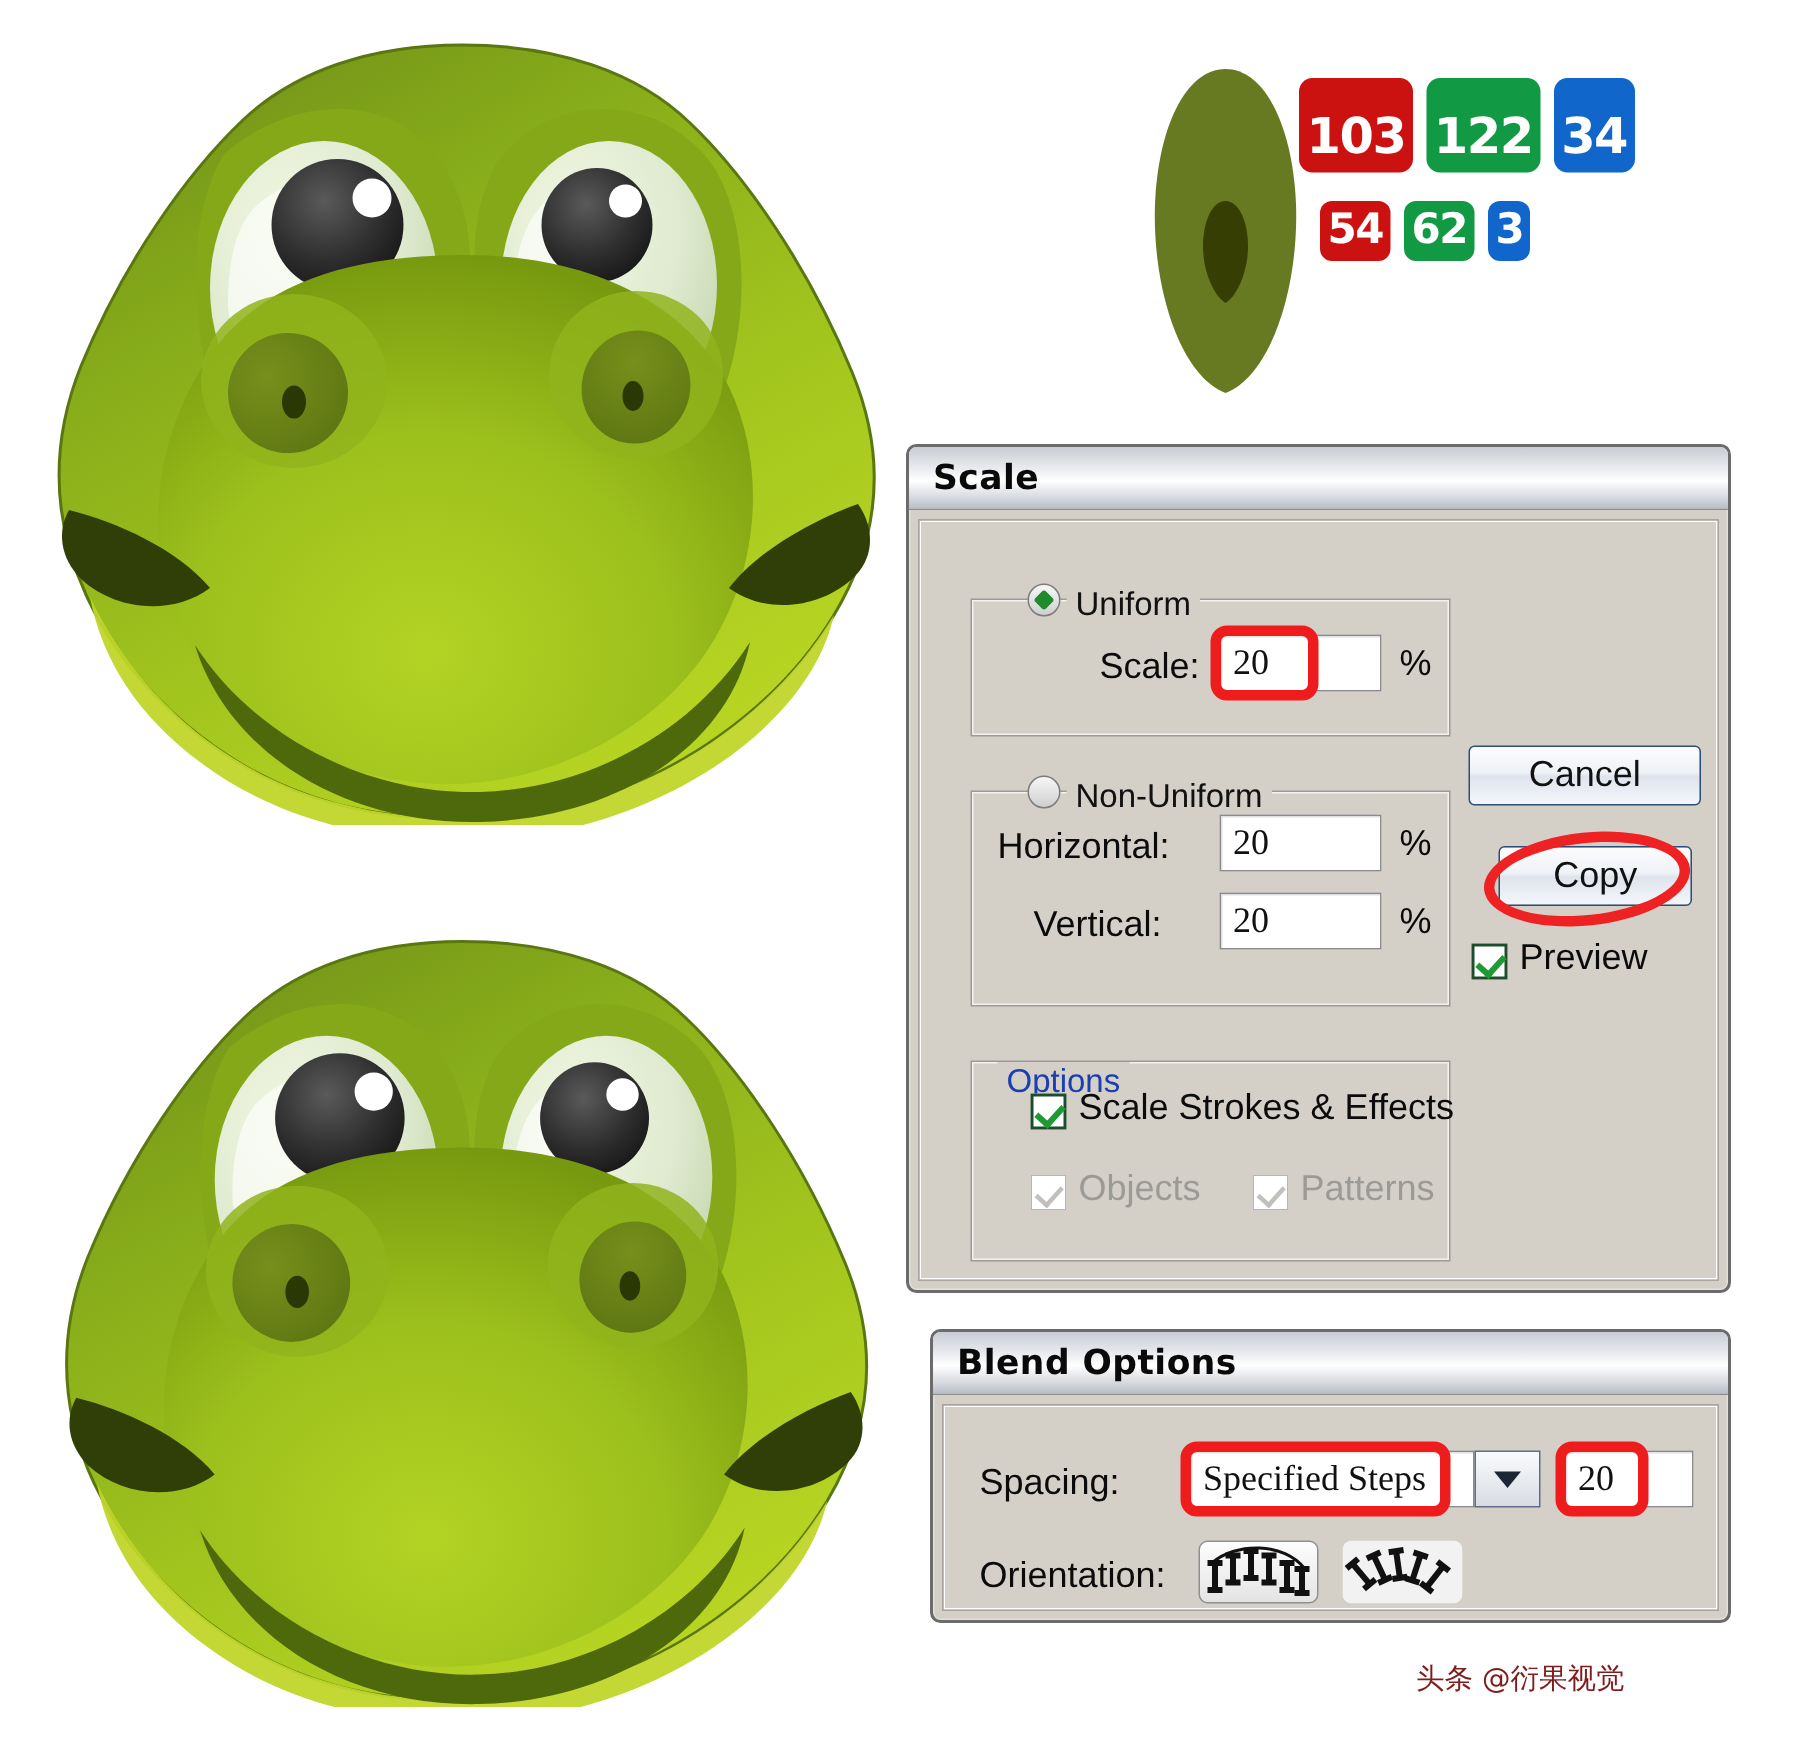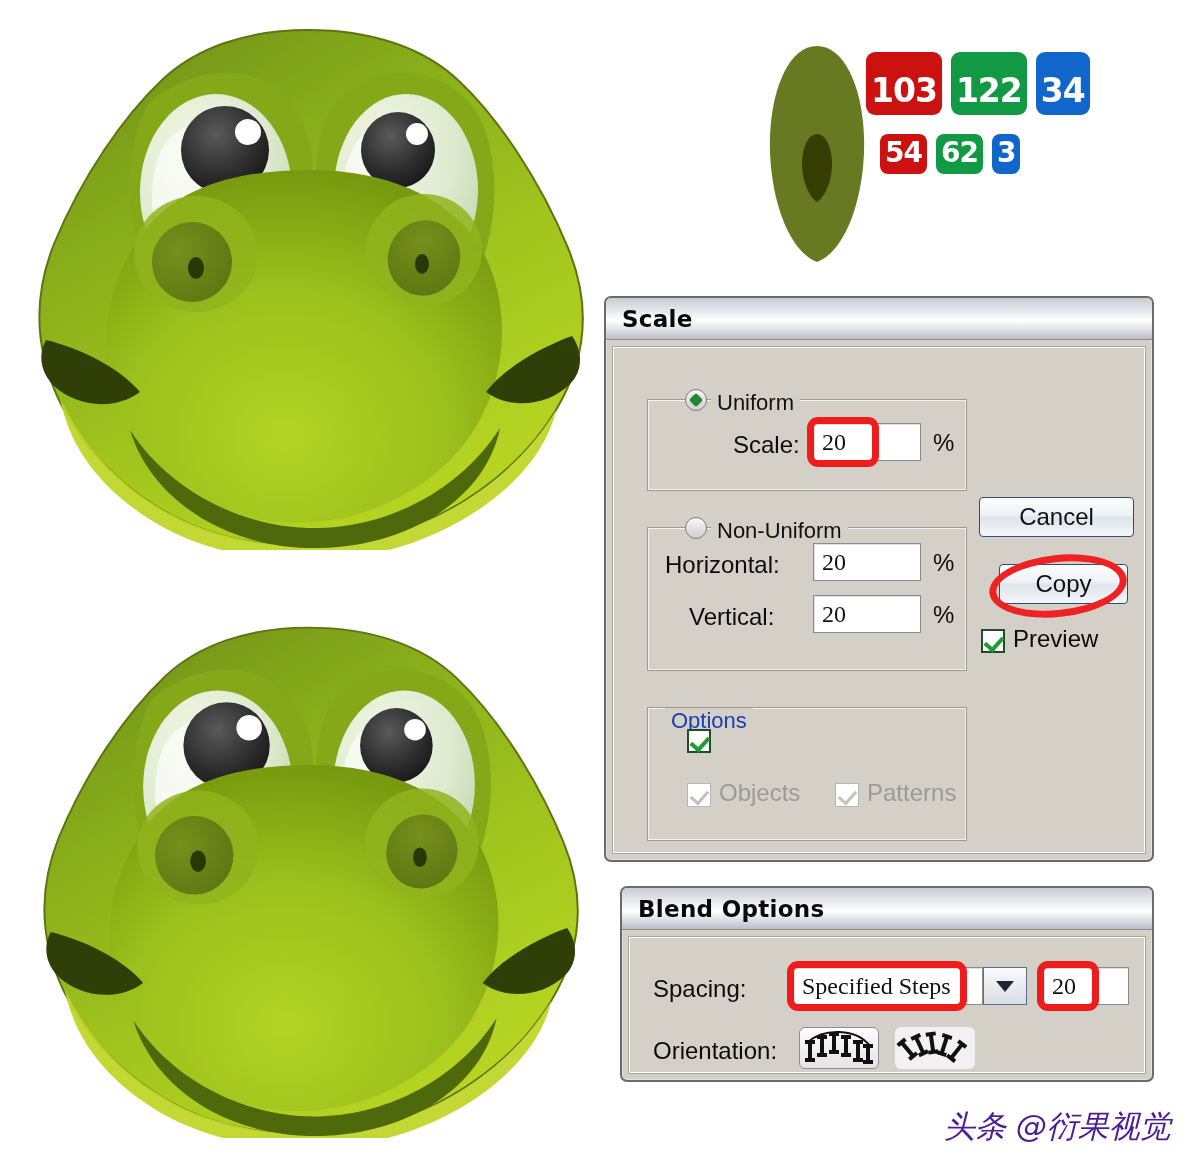--- a/index.html
+++ b/index.html
@@ -190,24 +190,23 @@
     background:linear-gradient(to bottom,#fdfdfd,#e4e4e4);
     box-sizing:border-box;
     overflow:hidden;
   }
   .orient-btn.flat{border:1px solid transparent;background:#f2f2f2;}
 
   
   .watermark{
     position:absolute;
     font-family:"DejaVu Sans", sans-serif;
-    font-size:31px;
-    color:#4c1d95;
+    font-size:19px;
+    color:#7f1d1d;
     white-space:nowrap;
-    font-style:italic;
   }
 </style>
 </head>
 <body>
 
 <div class="stage">
 
   <div class="frog" style="left:20px;top:10px;">
     <svg width="580" height="540" viewBox="0 0 580 540">
       <defs>
@@ -411,20 +410,21 @@
       <div class="lbl" style="left:52px;top:204px;">Horizontal:</div>
       <div class="field" style="left:200px;top:196px;width:108px;height:38px;">20</div>
       <div class="lbl" style="left:320px;top:202px;">%</div>
       <div class="lbl" style="left:76px;top:256px;">Vertical:</div>
       <div class="field" style="left:200px;top:248px;width:108px;height:38px;">20</div>
       <div class="lbl" style="left:320px;top:254px;">%</div>
 
       <div class="groupbox" style="left:34px;top:360px;width:320px;height:134px;"></div>
       <div class="group-legend blue" style="left:52px;top:348px;">Options</div>
       <div class="chk" style="left:74px;top:382px;"></div>
+      <div class="lbl" style="left:106px;top:378px;">Scale Strokes &amp; Effects</div>
       <div class="chk disabled" style="left:74px;top:436px;"></div>
       <div class="lbl dim" style="left:106px;top:432px;">Objects</div>
       <div class="chk disabled" style="left:222px;top:436px;"></div>
       <div class="lbl dim" style="left:254px;top:432px;">Patterns</div>
 
       <div class="btn" style="left:366px;top:150px;width:155px;height:40px;">Cancel</div>
       <div class="btn" style="left:366px;top:217px;width:129px;height:40px;margin-left:20px;">Copy</div>
       <div class="redoval" style="left:376px;top:208px;width:138px;height:62px;"></div>
 
       <div class="chk" style="left:368px;top:282px;"></div>

